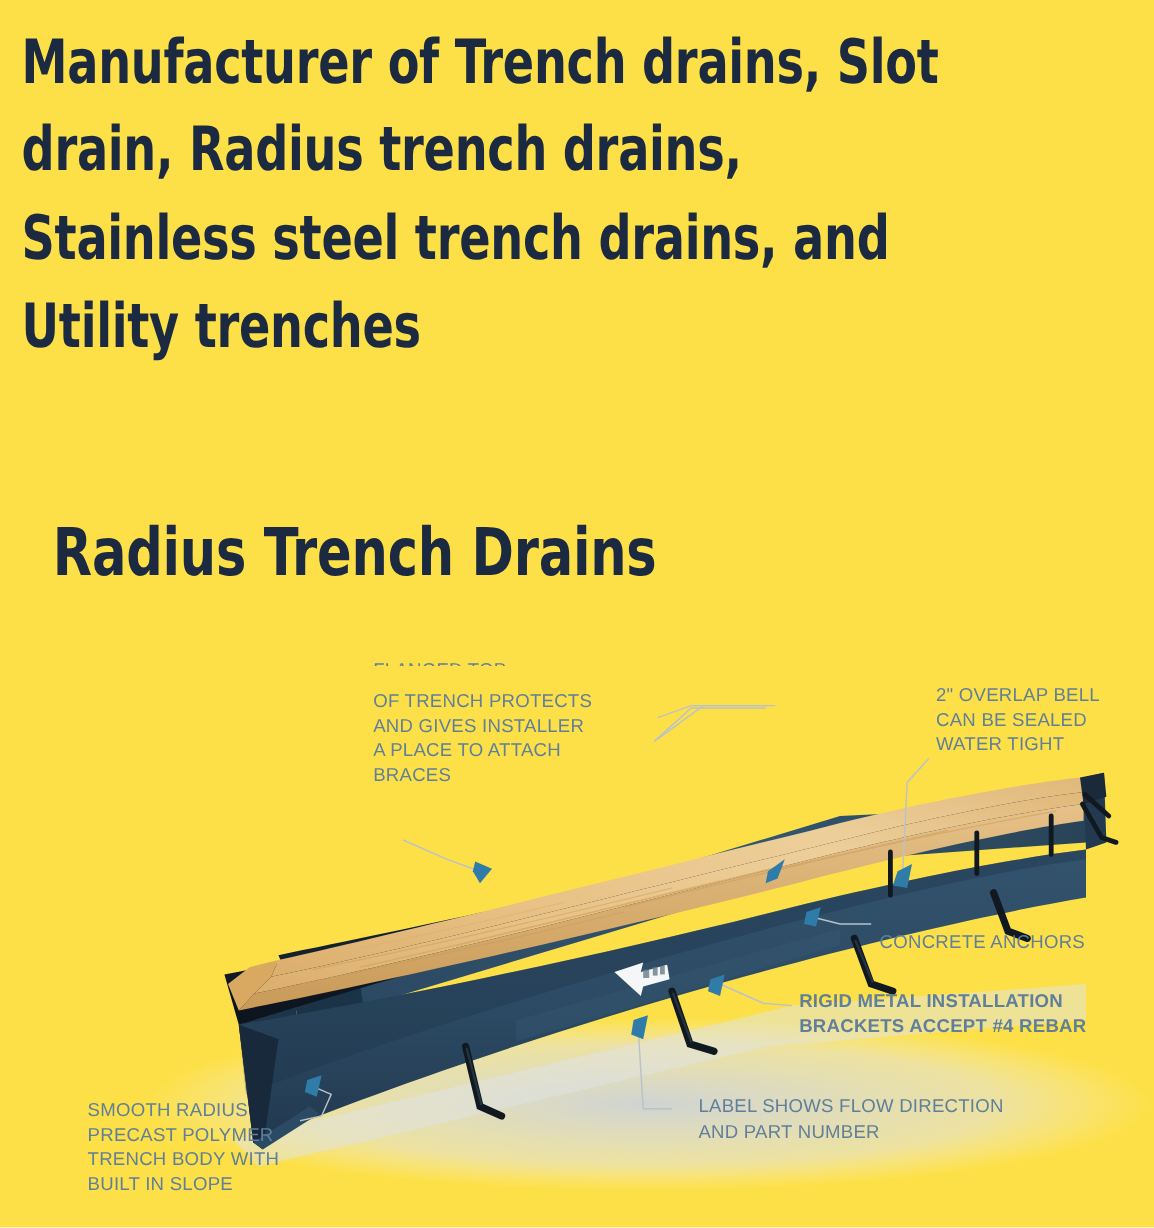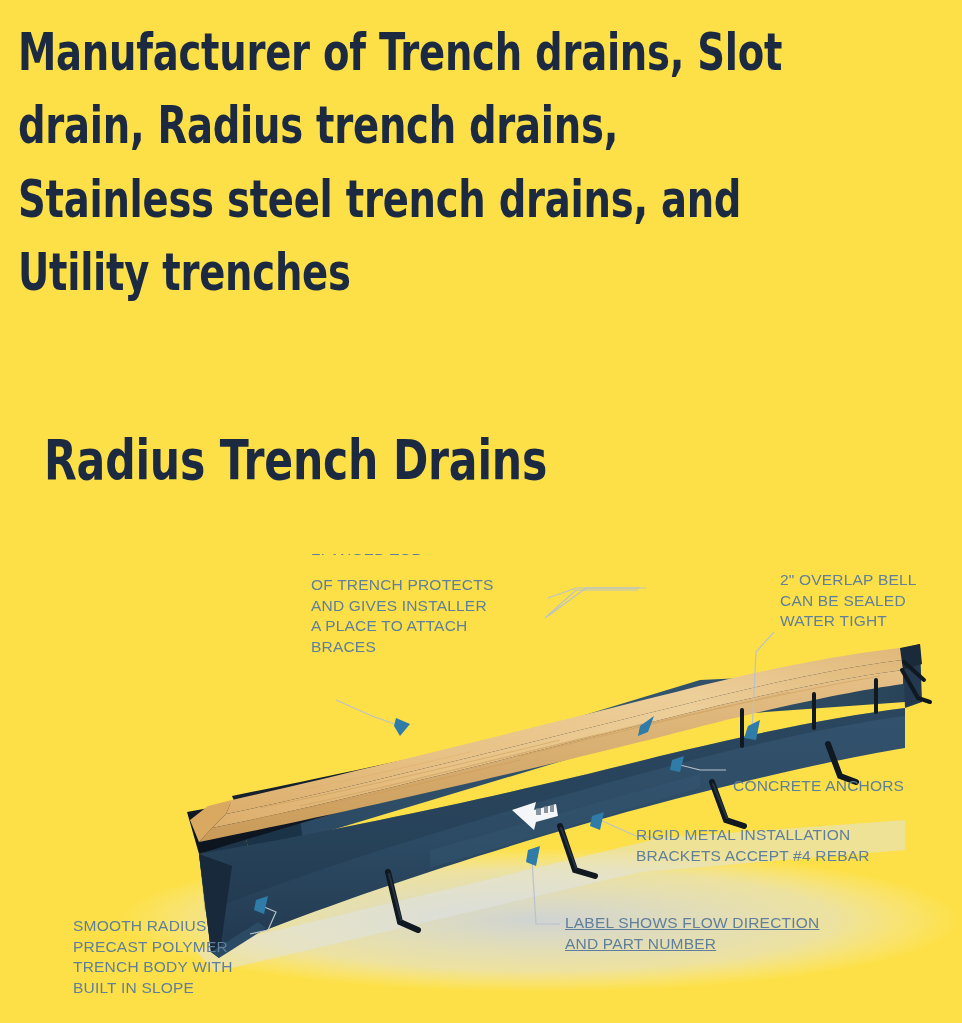--- a/index.html
+++ b/index.html
@@ -318,24 +318,24 @@
 BRACES</span>
     </div>
 
     <div class="callout" style="left:780px; top:50px; width:180px;">2" OVERLAP BELL
 CAN BE SEALED
 WATER TIGHT</div>
 
 
     <div class="callout" style="left:733px; top:240px; width:225px;margin-top:16px;">CONCRETE ANCHORS</div>
 
-    <div class="callout" style="left:636px; top:305px; width:290px;">RIGID METAL INSTALLATION
+    <div class="callout" style="left:666px; top:305px; width:290px;font-weight:bold;">RIGID METAL INSTALLATION
 BRACKETS ACCEPT #4 REBAR</div>
 
-    <div class="callout" style="left:565px; top:393px; width:315px;text-decoration:underline;">LABEL SHOWS FLOW DIRECTION
+    <div class="callout" style="left:582px; top:393px; width:315px;">LABEL SHOWS FLOW DIRECTION
 AND PART NUMBER</div>
 
     <div class="callout" style="left:42px; top:396px; width:210px;margin-left:31px;">SMOOTH RADIUS
 PRECAST POLYMER
 TRENCH BODY WITH
 BUILT IN SLOPE</div>
 
   </div>
 </div>
 

